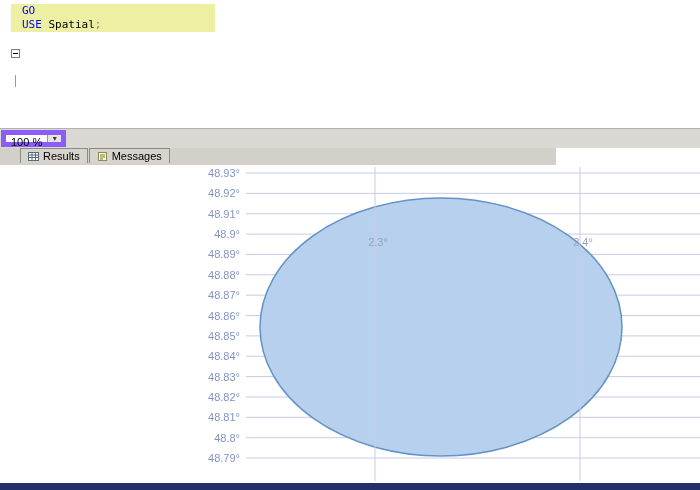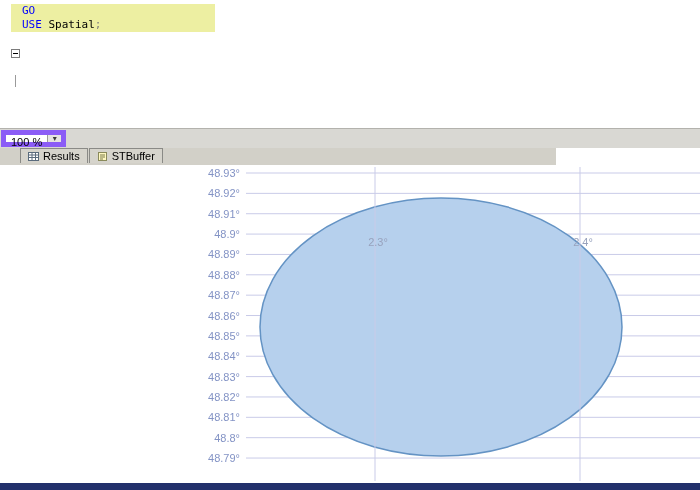--- a/index.html
+++ b/index.html
@@ -77,21 +77,21 @@
   </div>
   <div class="tab">
     <span class="icon">
       <svg width="11" height="11">
           <rect x="1.5" y="1.5" width="8" height="8" fill="#fff8c0" stroke="#8a8a5a"></rect>
           <line x1="3" y1="4" x2="8" y2="4" stroke="#7a7a4a"></line>
           <line x1="3" y1="6" x2="8" y2="6" stroke="#7a7a4a"></line>
           <line x1="3" y1="8" x2="6" y2="8" stroke="#7a7a4a"></line>
         </svg>
     </span>
-    <span>STBuffer</span>
+    <span>Messages</span>
   </div>
 </div>
 
 <div class="spatial-pane">
   <svg id="spatial-svg" width="700" height="318">
       <line x1="216" y1="8" x2="700" y2="8" stroke="#c9cbe8" stroke-width="1"></line>
       <text x="210" y="12" text-anchor="end" fill="#8393c5">48.93°</text>
       <line x1="216" y1="28.36" x2="700" y2="28.36" stroke="#c9cbe8" stroke-width="1"></line>
       <text x="210" y="32.36" text-anchor="end" fill="#8393c5">48.92°</text>
       <line x1="216" y1="48.72" x2="700" y2="48.72" stroke="#c9cbe8" stroke-width="1"></line>

